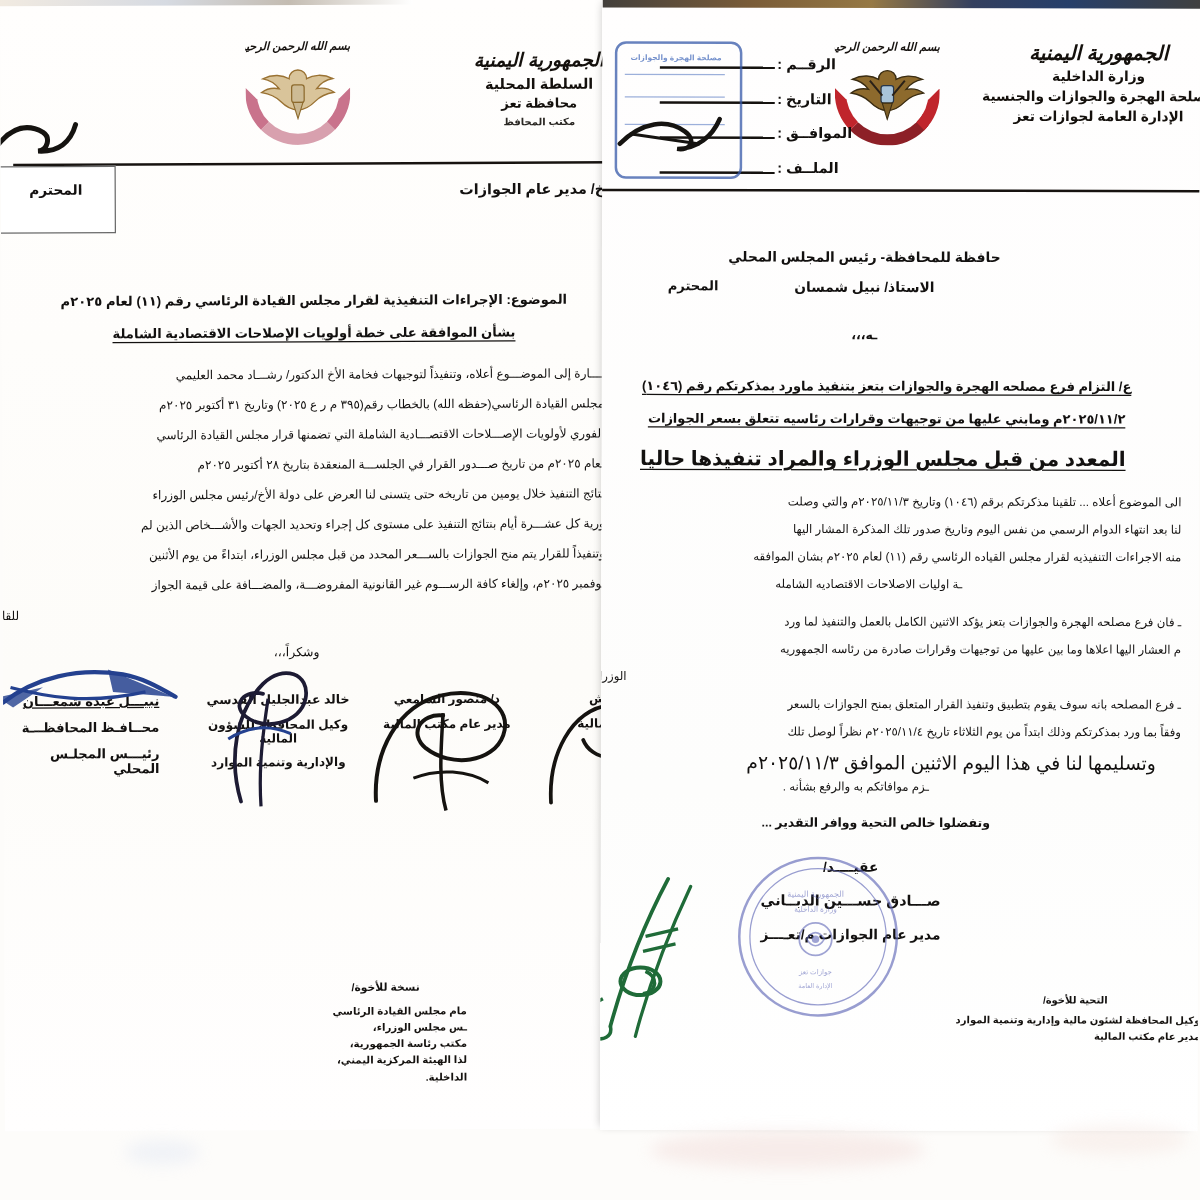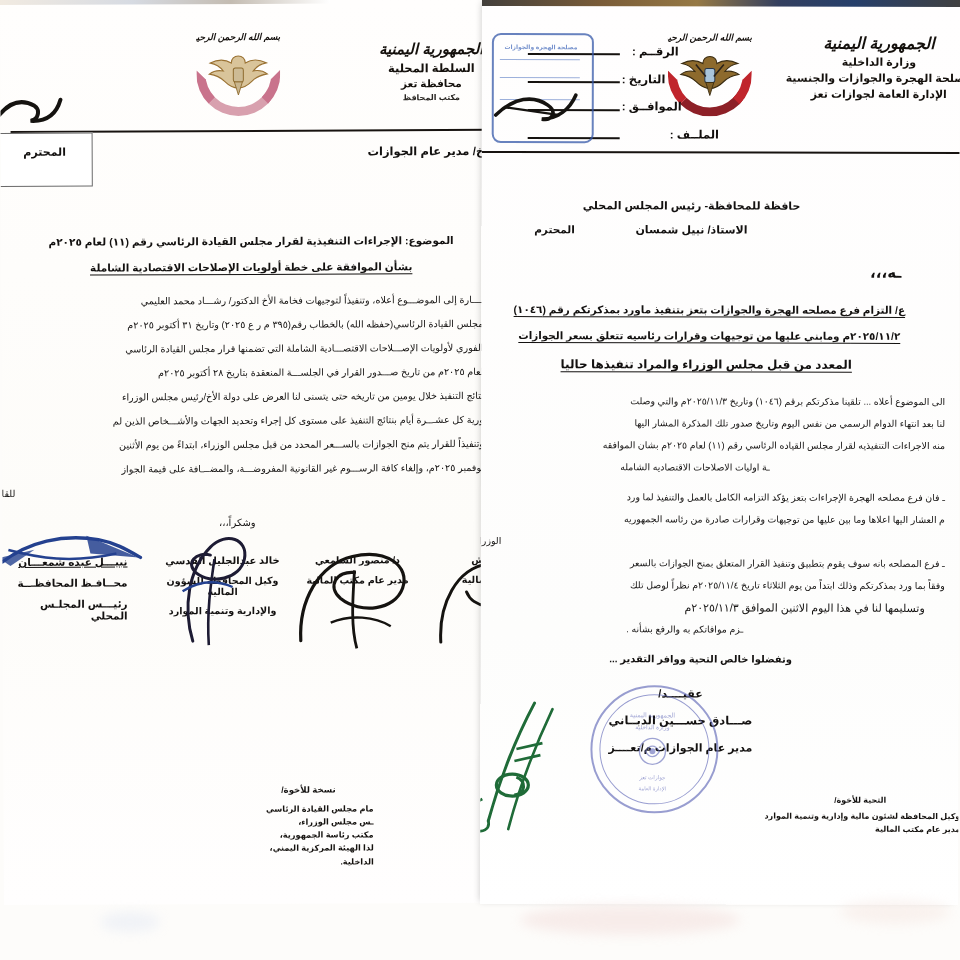--- a/index.html
+++ b/index.html
@@ -179,60 +179,60 @@
     </svg>
   </div>
 
   <div class="lh lh-right" style="right:-14px;top:32px;width:190px;">
     <div class="l1">الجمهورية اليمنية</div>
     <div class="l2">وزارة الداخلية</div>
     <div class="l3">مصلحة الهجرة والجوازات والجنسية</div>
     <div class="l3">الإدارة العامة لجوازات تعز</div>
   </div>
 
-  <div class="fieldlab" style="left:140px;top:45px;margin-left:10px;">الرقــم :</div>
+  <div class="fieldlab" style="left:140px;top:45px;">الرقــم :</div>
   <div class="dotline" style="left:46px;top:54px;width:92px;"></div>
   <div class="fieldlab" style="left:140px;top:73px;">التاريخ :</div>
   <div class="dotline" style="left:46px;top:82px;width:92px;"></div>
   <div class="fieldlab" style="left:140px;top:100px;">الموافــق :</div>
   <div class="dotline" style="left:46px;top:110px;width:92px;"></div>
-  <div class="fieldlab" style="left:140px;top:128px;margin-left:48px;">الملــف :</div>
+  <div class="fieldlab" style="left:140px;top:128px;">الملــف :</div>
   <div class="dotline" style="left:46px;top:138px;width:92px;"></div>
 
   <div class="stamp-blue" style="left:10px;top:34px;width:98px;height:106px;"></div>
   <div style="position:absolute;left:18px;top:44px;width:82px;font-size:6px;color:#4a6fbd;opacity:.75;text-align:center;font-weight:700;">مصلحة الهجرة والجوازات</div>
   <div class="stamp-line" style="left:18px;top:60px;width:80px;"></div>
   <div class="stamp-line" style="left:18px;top:78px;width:80px;"></div>
   <div class="stamp-line" style="left:18px;top:100px;width:80px;"></div>
   <svg class="sig" style="left:8px;top:86px;width:110px;height:44px;" viewBox="0 0 110 44">
     <path d="M6 30 C24 12 44 10 58 20 C68 27 62 36 52 34 C68 34 80 24 86 10" fill="none" stroke="#151310" stroke-width="3.6" stroke-linecap="round"></path>
     <path d="M14 22 L70 30" fill="none" stroke="#151310" stroke-width="2.4"></path>
   </svg>
 
   <div class="rule" style="left:0;top:152px;width:478px;height:2.2px;"></div>
 
   <div class="ar b" style="left:0;top:200px;width:420px;font-size:11px;text-align:center;">حافظة للمحافظة- رئيس المجلس المحلي</div>
   <div class="ar b" style="left:0;top:224px;width:420px;font-size:11px;text-align:center;">الاستاذ/ نبيل شمسان</div>
   <div class="ar b" style="left:28px;top:224px;width:90px;font-size:10.5px;">المحترم</div>
-  <div class="ar b" style="left:0;top:264px;width:420px;font-size:15px;text-align:right;">ـه،،،</div>
+  <div class="ar b" style="left:0;top:264px;width:420px;font-size:10px;text-align:center;">ـه،،،</div>
 
   <div class="ar b u" style="left:-22px;top:304px;width:500px;font-size:10.4px;">ع/ التزام فرع مصلحه الهجرة والجوازات بتعز بتنفيذ ماورد بمذكرتكم رقم (١٠٤٦)</div>
   <div class="ar b u" style="left:-22px;top:330px;width:500px;font-size:10.4px;">٢٠٢٥/١١/٢م ومابني عليها من توجيهات وقرارات رئاسيه تتعلق بسعر الجوازات</div>
-  <div class="ar b u" style="left:-10px;top:358px;width:470px;font-size:12px;">المعدد من قبل مجلس الوزراء والمراد تنفيذها حاليا</div>
+  <div class="ar b u" style="left:-10px;top:358px;width:470px;font-size:16px;">المعدد من قبل مجلس الوزراء والمراد تنفيذها حاليا</div>
 
   <div class="ar" style="left:-6px;top:396px;width:470px;font-size:9.4px;text-align:right;">الى الموضوع أعلاه ... تلقينا مذكرتكم برقم (١٠٤٦) وتاريخ ٢٠٢٥/١١/٣م والتي وصلت</div>
   <div class="ar" style="left:-6px;top:418px;width:470px;font-size:9.4px;text-align:right;">لنا  بعد انتهاء الدوام الرسمي من نفس اليوم وتاريخ صدور تلك المذكرة المشار اليها</div>
   <div class="ar" style="left:-6px;top:440px;width:470px;font-size:9.4px;text-align:right;">منه الاجراءات التنفيذيه لقرار مجلس القياده الرئاسي رقم (١١) لعام ٢٠٢٥م بشان الموافقه</div>
   <div class="ar" style="left:-6px;top:462px;width:440px;font-size:9.4px;text-align:center;">ـة اوليات الاصلاحات الاقتصاديه  الشامله</div>
-  <div class="ar" style="left:-6px;top:492px;width:470px;font-size:9.4px;text-align:right;">ـ   فان فرع مصلحه الهجرة الإجراءات بتعز  يؤكد التزامه الكامل بالعمل والتنفيذ لما ورد</div>
+  <div class="ar" style="left:-6px;top:492px;width:470px;font-size:9.4px;text-align:right;">ـ   فان فرع مصلحه الهجرة والجوازات بتعز  يؤكد الاثنين الكامل بالعمل والتنفيذ لما ورد</div>
   <div class="ar" style="left:-6px;top:514px;width:470px;font-size:9.4px;text-align:right;">م العشار اليها اعلاها وما بين  عليها من توجيهات وقرارات صادرة من رئاسه الجمهوريه</div>
   <div class="ar" style="left:-6px;top:536px;width:420px;font-size:9.4px;text-align:left;">الوزراء</div>
   <div class="ar" style="left:-6px;top:558px;width:470px;font-size:9.4px;text-align:right;">ـ فرع المصلحه بانه سوف يقوم بتطبيق وتنفيذ القرار المتعلق  بمنح  الجوازات بالسعر</div>
   <div class="ar" style="left:-6px;top:580px;width:470px;font-size:9.4px;text-align:right;">وفقاً بما ورد بمذكرتكم وذلك ابتداً من يوم الثلاثاء تاريخ ٢٠٢٥/١١/٤م نظراً لوصل تلك</div>
-  <div class="ar" style="left:-6px;top:602px;width:450px;font-size:11px;text-align:right;">وتسليمها لنا في  هذا اليوم الاثنين الموافق ٢٠٢٥/١١/٣م</div>
+  <div class="ar" style="left:-6px;top:602px;width:450px;font-size:15px;text-align:right;">وتسليمها لنا في  هذا اليوم الاثنين الموافق ٢٠٢٥/١١/٣م</div>
   <div class="ar" style="left:-6px;top:624px;width:420px;font-size:9.4px;text-align:center;">ـزم موافاتكم به والرفع بشأنه .</div>
 
   <div class="ar b" style="left:0;top:654px;width:440px;font-size:10px;text-align:center;">وتفضلوا خالص التحية ووافر التقدير ...</div>
 
   <div class="ar b" style="left:0;top:688px;width:400px;font-size:11px;text-align:center;letter-spacing:1px;">عقيــــد/</div>
   <div class="ar b" style="left:0;top:714px;width:400px;font-size:11.5px;text-align:center;">صـــادق حســـين الدبــاني</div>
   <div class="ar b" style="left:0;top:742px;width:400px;font-size:11px;text-align:center;">مدير عام الجوازات م/تعــــز</div>
 
   <div class="round-stamp" style="left:110px;top:686px;width:124px;height:124px;"></div>
   <svg class="sig" style="left:118px;top:694px;width:108px;height:108px;opacity:.58;" viewBox="0 0 108 108">

